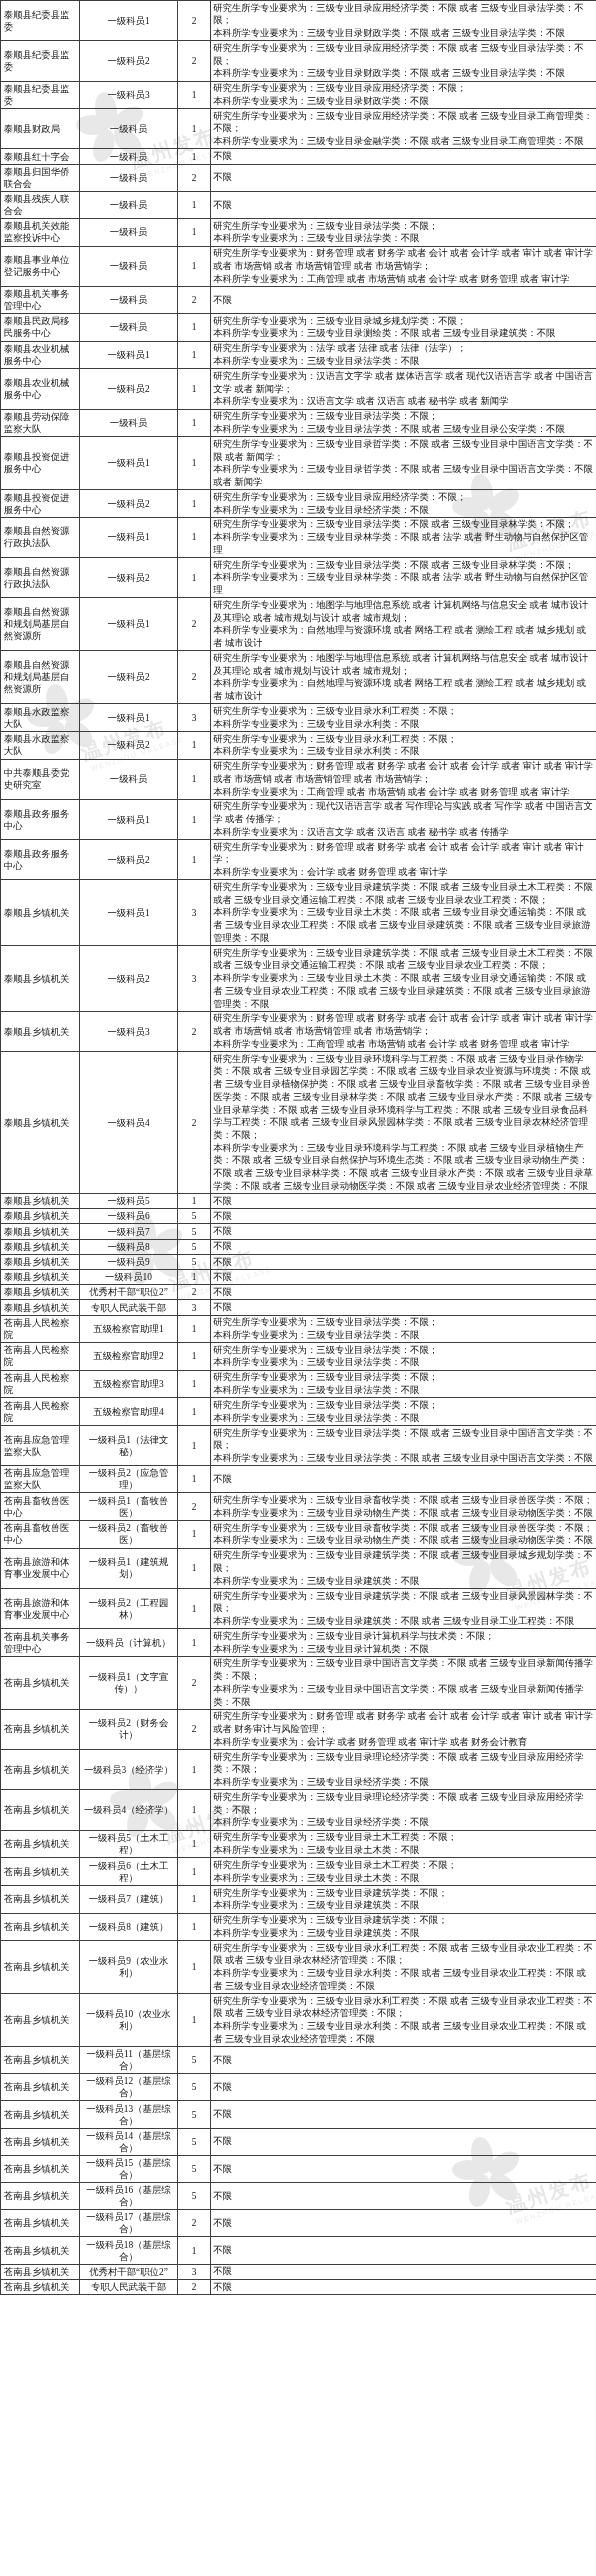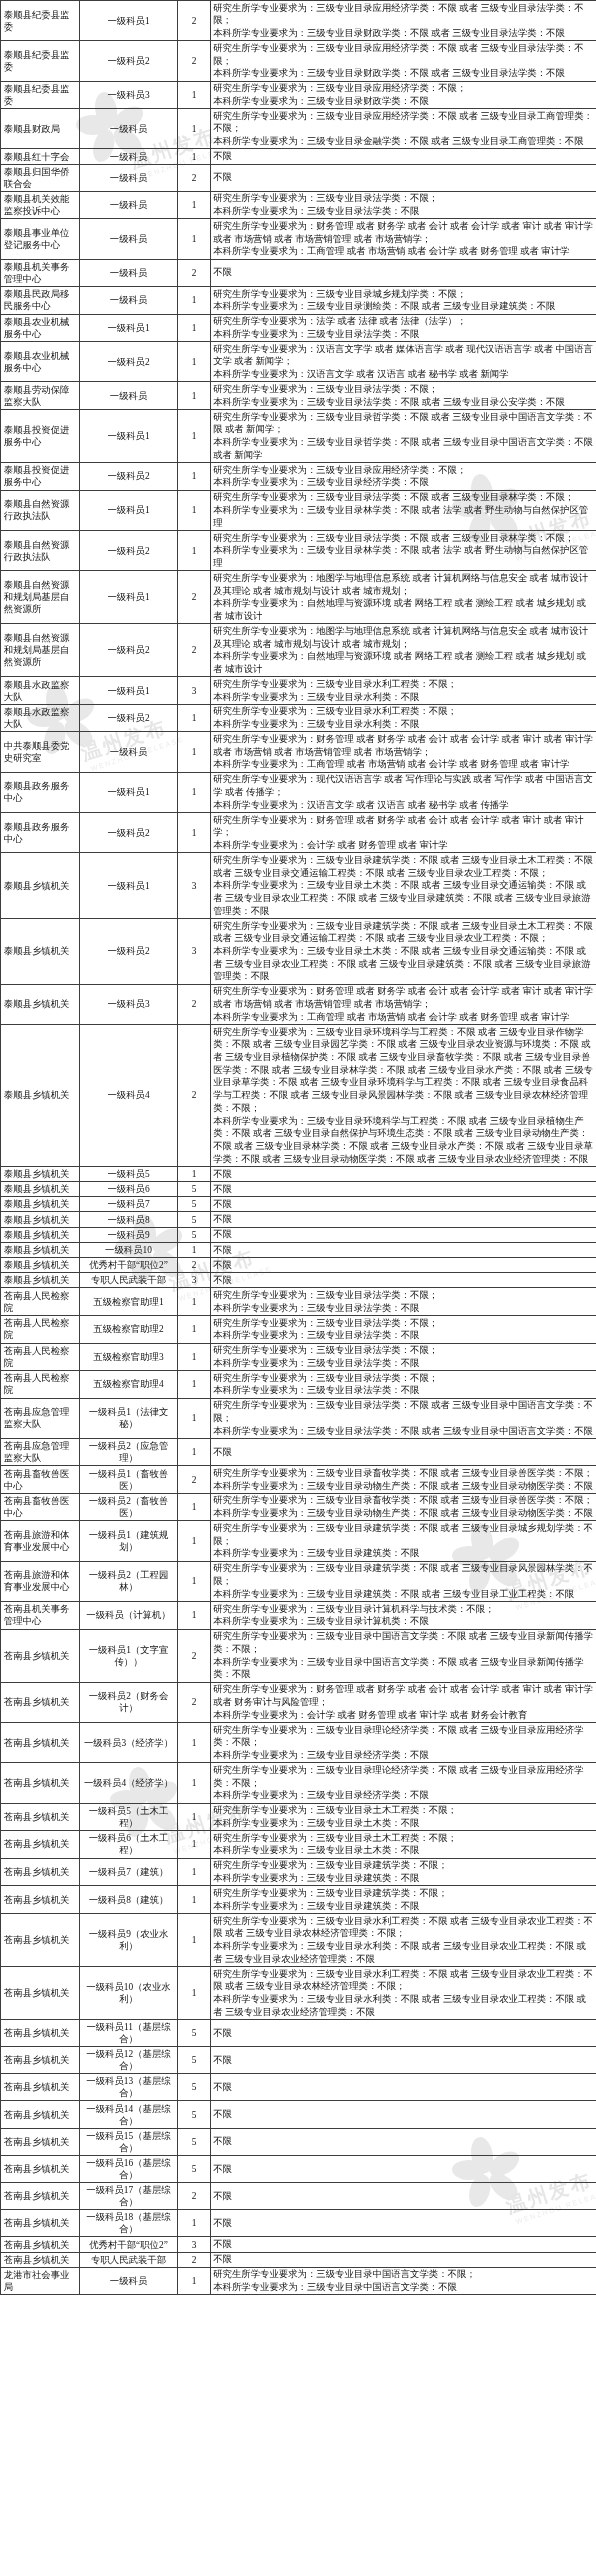--- a/index.html
+++ b/index.html
@@ -170,20 +170,26 @@
           <td class="td-count">1</td>
           <td class="td-req">不限</td>
         </tr>
         <tr>
           <td class="td-unit">泰顺县归国华侨联合会</td>
           <td class="td-pos">一级科员</td>
           <td class="td-count">2</td>
           <td class="td-req">不限</td>
         </tr>
         <tr class="sep">
+          <td class="td-unit">泰顺县残疾人联合会</td>
+          <td class="td-pos">一级科员</td>
+          <td class="td-count">1</td>
+          <td class="td-req">不限</td>
+        </tr>
+        <tr class="sep">
           <td class="td-unit">泰顺县机关效能监察投诉中心</td>
           <td class="td-pos">一级科员</td>
           <td class="td-count">1</td>
           <td class="td-req">研究生所学专业要求为：三级专业目录法学类：不限；
 本科所学专业要求为：三级专业目录法学类：不限</td>
         </tr>
         <tr>
           <td class="td-unit">泰顺县事业单位登记服务中心</td>
           <td class="td-pos">一级科员</td>
           <td class="td-count">1</td>
@@ -575,24 +581,17 @@
           <td class="td-unit">苍南县乡镇机关</td>
           <td class="td-pos">优秀村干部“职位2”</td>
           <td class="td-count">3</td>
           <td class="td-req">不限</td>
         </tr>
         <tr>
           <td class="td-unit">苍南县乡镇机关</td>
           <td class="td-pos">专职人民武装干部</td>
           <td class="td-count">2</td>
           <td class="td-req">不限</td>
-        </tr>
-        <tr>
-          <td class="td-unit">龙港市社会事业局</td>
-          <td class="td-pos">一级科员</td>
-          <td class="td-count">1</td>
-          <td class="td-req">研究生所学专业要求为：三级专业目录中国语言文学类：不限；
-本科所学专业要求为：三级专业目录中国语言文学类：不限</td>
         </tr>
       </tbody>
   </table>
 </div>
 
 
 </body></html>

